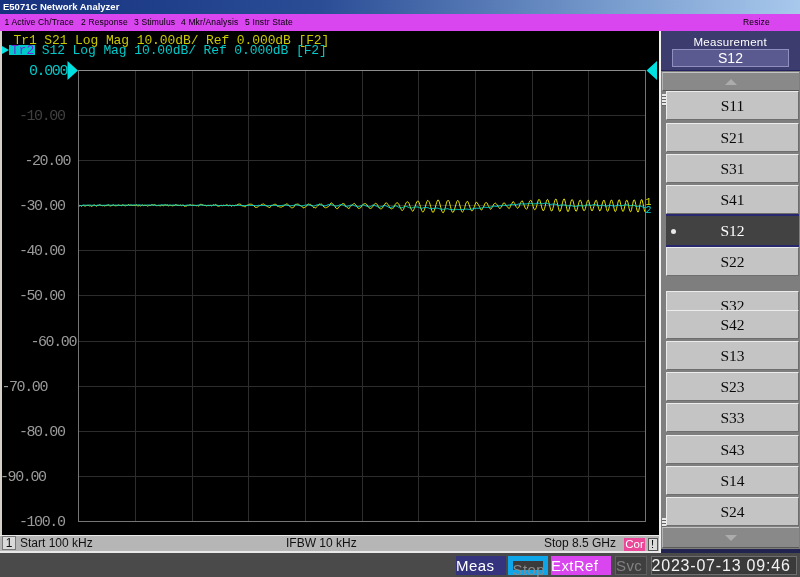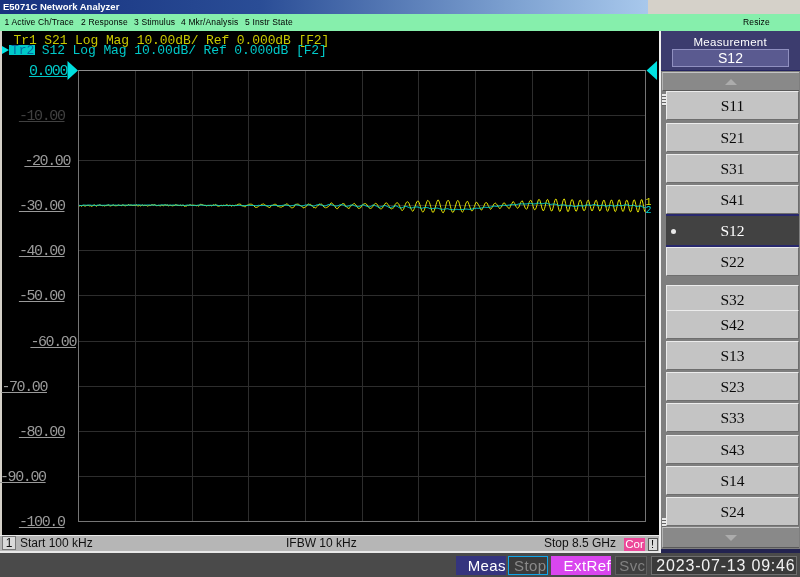--- a/index.html
+++ b/index.html
@@ -1,25 +1,25 @@
 <!DOCTYPE html>
 <html><head><meta charset="utf-8"><style>
 * { margin:0; padding:0; box-sizing:border-box; }
 html,body { width:800px; height:577px; overflow:hidden; background:#d5d1c9; font-family:"Liberation Sans", sans-serif; }
 .abs { position:absolute; }
-#title { position:absolute; left:0; top:0; width:648px; height:14px; background:linear-gradient(90deg,#16317e 0%,#2a4d96 40%,#7fa3d2 80%,#a8c8ec 100%); color:#fff; font-size:9.5px; font-weight:bold; line-height:14px; }
+#title { position:absolute; left:0; top:0; width:800px; height:14px; background:linear-gradient(90deg,#16317e 0%,#2a4d96 40%,#7fa3d2 80%,#a8c8ec 100%); color:#fff; font-size:9.5px; font-weight:bold; line-height:14px; }
 #title span { position:absolute; left:3px; top:0; }
-#menu { position:absolute; left:0; top:14px; width:800px; height:17px; background:#86efac; font-size:8.5px; color:#000; }
+#menu { position:absolute; left:0; top:14px; width:800px; height:17px; background:#d946ef; font-size:8.5px; color:#000; }
 #menu span { position:absolute; top:2px; line-height:13px; letter-spacing:0.15px; }
 #screen { position:absolute; left:1.5px; top:31px; width:657.5px; height:503.5px; background:#000; }
 .leg { position:absolute; font-family:"Liberation Mono", monospace; font-size:13px; letter-spacing:-0.1px; height:11px; line-height:11px; white-space:pre; }
-.ax { position:absolute; left:0; width:65.5px; text-align:right; font-family:"Liberation Mono", monospace; font-size:15px; letter-spacing:-1.4px; height:15px; line-height:15px;text-decoration:underline; }
+.ax { position:absolute; left:0; width:65.5px; text-align:right; font-family:"Liberation Mono", monospace; font-size:15px; letter-spacing:-1.4px; height:15px; line-height:15px; }
 #chanbar { position:absolute; left:0; top:535.5px; width:658.5px; height:15.5px; background:#b6b6b6; font-size:12px; color:#111; }
 #botbar { position:absolute; left:0; top:552.5px; width:800px; height:24.5px; background:#4a4a4a; }
-.bbox { position:absolute; top:555.5px; height:19px; font-size:15px; letter-spacing:0.4px; text-align:right; line-height:19px; }
+.bbox { position:absolute; top:555.5px; height:19px; font-size:15px; letter-spacing:0.4px; text-align:left; line-height:19px; }
 #panel { position:absolute; left:660.5px; top:31px; width:139.5px; height:521.5px; background:#7e7e7e; }
 .sk { position:absolute; left:666px; width:133px; height:29px; background:#c4c4c4; border-top:1px solid #ececec; border-left:1px solid #ececec; border-right:1px solid #6e6e6e; border-bottom:1px solid #6e6e6e; font-family:"Liberation Serif", serif; font-size:15.5px; color:#0a0a0a; text-align:center; line-height:27px; }
 .skSel { position:absolute; left:666px; width:133px; height:33px; background:#424242; border-top:2px solid #28286e; border-bottom:2px solid #28286e; font-family:"Liberation Serif", serif; font-size:15.5px; color:#fff; text-align:center; line-height:29px; }
 .dot { position:absolute; left:4.5px; top:12.5px; width:5px; height:5px; border-radius:50%; background:#e8e8e8; }
 .notch { position:absolute; left:661.5px; width:4px; height:12px; background:repeating-linear-gradient(#e8e8e8 0 2px, #666 2px 3px); }
 </style></head><body>
 <div id="title">
     <span>E5071C Network Analyzer</span>
   </div>
 <div id="menu">
@@ -27,21 +27,21 @@
 <span style="left:81px">2 Response</span>
 <span style="left:134px">3 Stimulus</span>
 <span style="left:181px">4 Mkr/Analysis</span>
 <span style="left:245px">5 Instr State</span>
 <span style="left:743px">Resize</span>
 </div>
 <div id="screen"></div>
 <div class="leg" style="left:13.5px;top:35.3px;color:#c9c900">Tr1 S21 Log Mag 10.00dB/ Ref 0.000dB [F2]</div>
 <div class="abs" style="left:2px;top:45.8px;width:0;height:0;border-left:7px solid #00e6e6;border-top:4.5px solid transparent;border-bottom:4.5px solid transparent"></div>
 <div class="abs" style="left:9px;top:45.2px;width:26px;height:9.4px;background:#00c9c9"></div>
-<div class="leg" style="left:11px;top:45.3px;color:#00c9c9"><span style="color:#0369a1">Tr2</span> S12 Log Mag 10.00dB/ Ref 0.000dB [F2]</div>
+<div class="leg" style="left:11px;top:45.3px;color:#00c9c9"><span style="color:#6d28d9">Tr2</span> S12 Log Mag 10.00dB/ Ref 0.000dB [F2]</div>
 <div class="ax" style="top:63.6px;width:67px;color:#00c9c9">0.000</div>
 <div class="ax" style="top:108.6px;width:64.5px;color:#404040">-10.00</div>
 <div class="ax" style="top:153.6px;width:70px;color:#9a9a9a">-20.00</div>
 <div class="ax" style="top:198.6px;width:64.5px;color:#9a9a9a">-30.00</div>
 <div class="ax" style="top:243.6px;width:64.5px;color:#9a9a9a">-40.00</div>
 <div class="ax" style="top:288.6px;width:64.5px;color:#9a9a9a">-50.00</div>
 <div class="ax" style="top:334.6px;width:76px;color:#9a9a9a">-60.00</div>
 <div class="ax" style="top:379.6px;width:47px;color:#9a9a9a">-70.00</div>
 <div class="ax" style="top:424.6px;width:64.5px;color:#9a9a9a">-80.00</div>
 <div class="ax" style="top:469.6px;width:45px;color:#9a9a9a">-90.00</div>
@@ -93,28 +93,28 @@
 <div class="abs" style="left:662px;top:72px;width:137px;height:19px;background:#898989;border-top:1px solid #c4c4c4;border-left:1px solid #b4b4b4;border-bottom:1px solid #5a5a5a"></div>
 <div class="abs" style="left:724.5px;top:79px;width:0;height:0;border-bottom:6px solid #acacac;border-left:6.5px solid transparent;border-right:6.5px solid transparent"></div>
 <div class="notch" style="top:94px"></div>
 <div class="notch" style="top:518px;height:10px"></div>
 <div class="sk" style="top:91.3px">S11</div>
 <div class="sk" style="top:122.5px">S21</div>
 <div class="sk" style="top:153.7px">S31</div>
 <div class="sk" style="top:184.9px">S41</div>
 <div class="skSel" style="top:214.0px">S12<div class="dot"></div></div>
 <div class="sk" style="top:247.3px">S22</div>
-<div class="sk" style="top:285px">S32</div>
+<div class="sk" style="top:291px">S32</div>
 <div class="sk" style="top:309.7px">S42</div>
 <div class="sk" style="top:340.9px">S13</div>
 <div class="sk" style="top:372.1px">S23</div>
 <div class="sk" style="top:403.3px">S33</div>
 <div class="sk" style="top:434.5px">S43</div>
 <div class="sk" style="top:465.7px">S14</div>
 <div class="sk" style="top:496.9px">S24</div>
 <div class="abs" style="left:662px;top:527px;width:137px;height:21px;background:#898989;border-top:1px solid #c4c4c4;border-left:1px solid #b4b4b4;border-bottom:1px solid #5a5a5a"></div>
 <div class="abs" style="left:724.5px;top:535px;width:0;height:0;border-top:6px solid #acacac;border-left:6.5px solid transparent;border-right:6.5px solid transparent"></div>
 <div class="abs" style="left:660.5px;top:548.5px;width:139.5px;height:4px;background:#232350"></div>
 <div id="botbar"></div>
 <div class="bbox" style="left:456px;width:50px;background:#34347e;color:#fff">Meas</div>
-<div class="bbox" style="left:507.5px;width:40px;background:#3b3b3b;border:1px solid #0ea5e9;color:#8a8a8a;line-height:17px">Stop</div>
+<div class="bbox" style="left:507.5px;width:40px;background:#3b3b3b;border:5px solid #0ea5e9;color:#8a8a8a;line-height:17px">Stop</div>
 <div class="bbox" style="left:551px;width:60px;background:#d946ef;color:#fff">ExtRef</div>
 <div class="bbox" style="left:615px;width:31.5px;background:#3f3f3f;border:1px solid #5f5f5f;color:#828282;line-height:17px">Svc</div>
 <div class="bbox" style="left:650.5px;width:146px;background:#3a3a3a;border:1px solid #6f6f6f;color:#f2f2f2;font-size:16px;line-height:17px;letter-spacing:0.8px">2023-07-13 09:46</div>
 </body></html>

